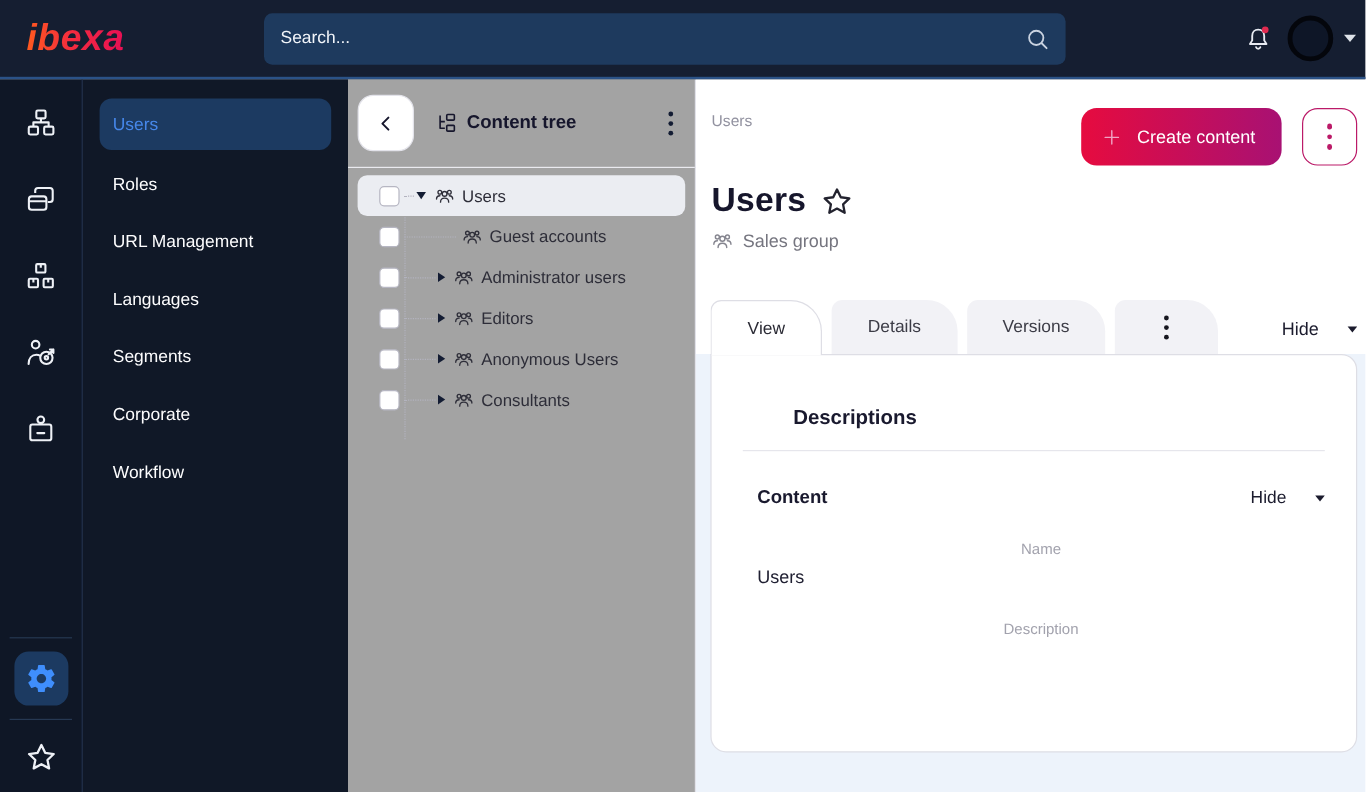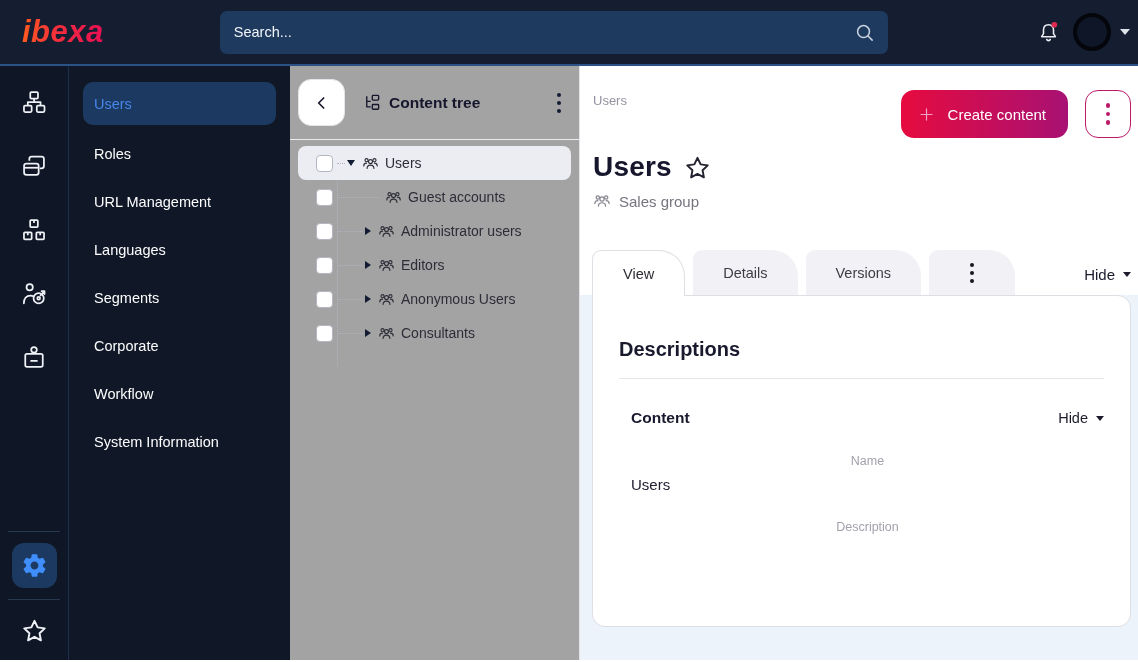--- a/index.html
+++ b/index.html
@@ -100,28 +100,28 @@
 
   .tabs-row { display:flex; align-items:flex-end; margin:40px 7px -1px 12px; position:relative; z-index:2; }
   .tabs-group { display:contents; }
   .tab { height:45px; margin-bottom:1px; margin-right:8px; padding:0 30px;
     display:flex; align-items:center; justify-content:center;
     background:#f2f2f6; border-radius:9px 26px 0 0; font-size:14.5px; color:#3c3c46; cursor:pointer; }
   .tab.active { height:46px; margin-bottom:0; background:#fff; border:1px solid #dedee5; border-bottom:none;
     color:#2b2b35; z-index:3; }
   .tab.kebab-tab { width:86px; padding:0; color:#17171f; }
   .hide-toggle { margin-left:auto; margin-bottom:13px; display:flex; align-items:center;
-    color:#1b1b2d; font-size:15px; cursor:pointer; }
+    color:#1b1b2d; font-size:15px; cursor:pointer;gap:16px; }
   .tri { width:0; height:0; border-left:4.5px solid transparent; border-right:4.5px solid transparent;
     border-top:5.5px solid currentColor; margin-left:8px; }
 
   .main-body { flex:1; background:var(--body-bg,#edf3fb); padding:0 7px 0 12px; }
   .card { background:#fff; border:1px solid #dedee5; border-radius:0 13px 13px 13px;
     height:332px; padding:42px 26px 0 26px; }
-  .card h2 { font-size:20px; font-weight:700; color:#19192e; }
+  .card h2 { font-size:17px; font-weight:700; color:#19192e;margin-left:42px; }
   .card hr { border:none; border-top:1px solid #e6e6ec; margin-top:17px; }
   .section-head { display:flex; align-items:center; justify-content:space-between; margin:30px 0 0 12px; }
   .section-head h3 { font-size:15.5px; font-weight:700; color:#19192e; }
   .section-head .hide-toggle { margin:0; font-size:14.5px; }
   .field { margin:27px 0 0 12px; }
   .field-label { font-size:12.5px; color:#a2a2ad;text-align:center; }
   .field-value { font-size:15px; color:#202032; margin-top:8px; }
 </style>
 </head>
 <body>
@@ -221,23 +221,20 @@
         <span>Languages</span>
       </div>
       <div class="menu-item">
         <span>Segments</span>
       </div>
       <div class="menu-item">
         <span>Corporate</span>
       </div>
       <div class="menu-item">
         <span>Workflow</span>
-      </div>
-      <div class="menu-item">
-        <span>System Information</span>
       </div>
     </nav>
 
   <aside class="treepanel">
     <div class="tree-head">
       <button class="back-btn">
         <svg viewBox="0 0 24 24" fill="none" stroke="currentColor" stroke-width="2" stroke-linecap="round" stroke-linejoin="round">
             <path d="M14 6l-6 6 6 6"></path>
           </svg>
       </button>

